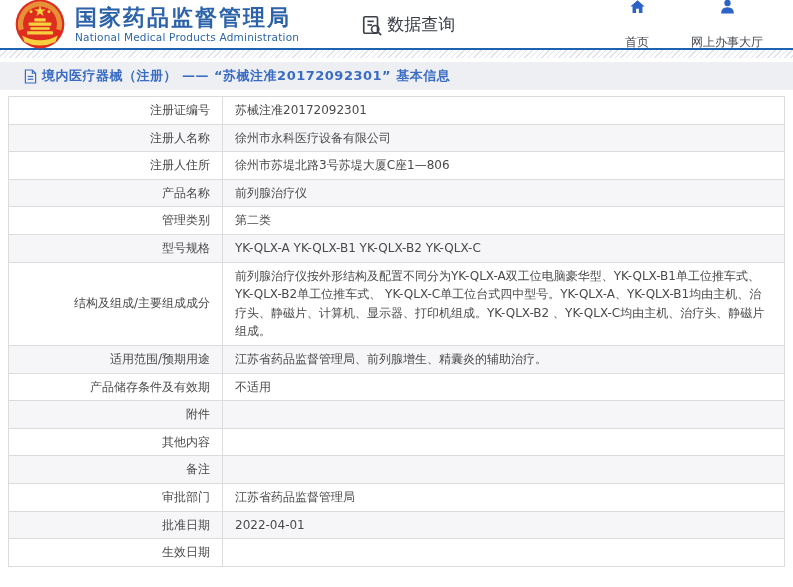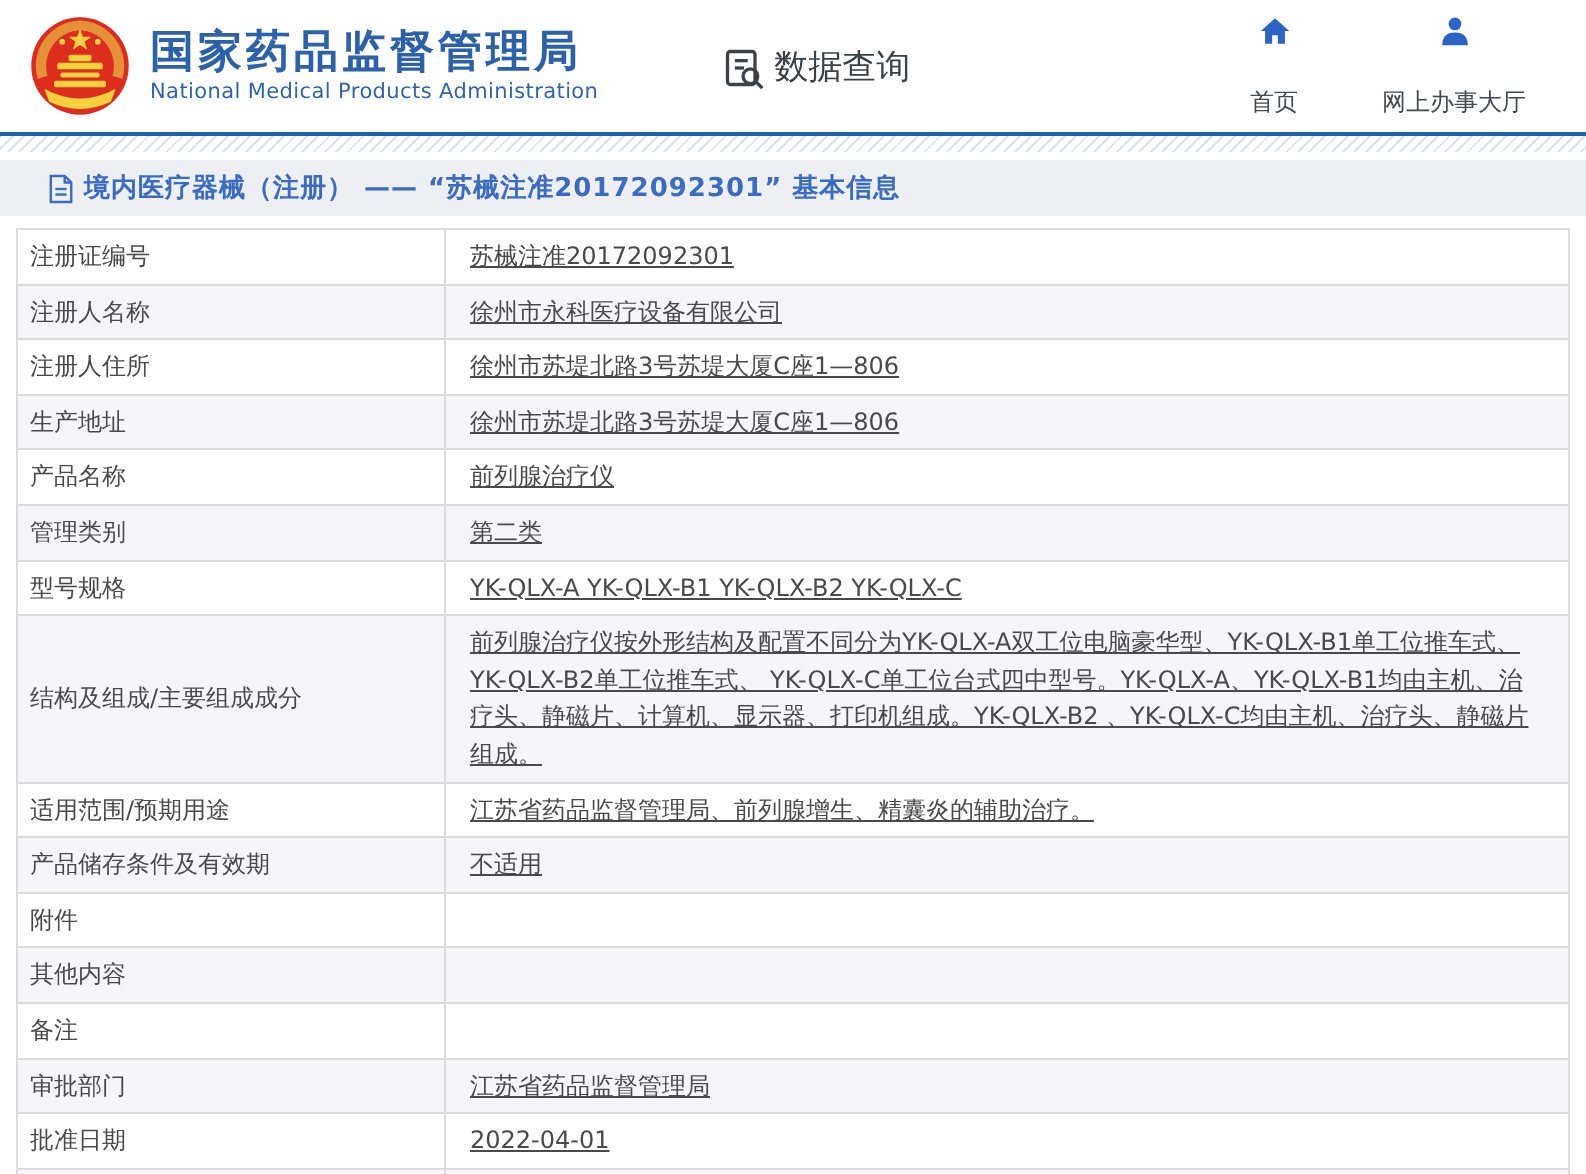--- a/index.html
+++ b/index.html
@@ -1,20 +1,20 @@
 <!DOCTYPE html>
 <html><head>
 <meta charset="utf-8">
 <style>
   * { margin:0; padding:0; box-sizing:border-box; }
   html,body { width:793px; height:587px; background:#fff; overflow:hidden;
               font-family:"DejaVu Sans","Liberation Sans",sans-serif; }
 
   
-  .header { display:flex; align-items:center; height:66px; padding:0 14px; background:#fff; }
+  .header { display:flex; align-items:center; height:48px; padding:0 14px; background:#fff; }
   .logo { width:52px; height:52px; flex:0 0 auto; }
   .title-block { margin-left:9px; }
   .agency-name { font-size:22px; font-weight:bold; color:#2c62a9; letter-spacing:2px; line-height:1.15; }
   .agency-name-en { font-size:10.5px; color:#2e66ab; margin-top:0; letter-spacing:.2px; }
   .data-query { display:flex; align-items:flex-end; margin-left:62px; cursor:pointer; }
   .data-query svg { width:22px; height:22px; margin-right:4px; }
   .data-query-label { font-size:17px; color:#3b4049; }
   .top-nav { margin-left:auto; display:flex; gap:42px; padding-right:16px; }
   .nav-item { display:flex; flex-direction:column; align-items:center; gap:19px; cursor:pointer; }
   .nav-item svg { width:17px; height:17px; }
@@ -28,22 +28,22 @@
   
   .breadcrumb-bar { height:28px; background:#eeeff2; display:flex; align-items:center; padding-left:24px;font-weight:bold; }
   .breadcrumb-bar svg { width:13px; height:15px; margin-right:5px; }
   .breadcrumb-text { font-size:13px; color:#3a6cc4; letter-spacing:.5px; }
 
   
   .info-table { border-collapse:collapse; width:777px; margin:6px 8px 0; table-layout:fixed;
                 font-size:12px; color:#4a4a4a; }
   .info-table td { border:1px solid #dcdcdc; line-height:1.55; }
   .info-table tr:nth-child(even) { background:#f6f6f8; }
-  td.cell-label { width:214px; padding:4px 12px 4px 6px; color:#4a4a4a; }
-  td.cell-value { padding:4px 12px; text-align:left; word-break:break-word;text-decoration:underline; }
+  td.cell-label { width:214px; text-align:right; padding:4px 12px 4px 6px; color:#4a4a4a; }
+  td.cell-value { padding:4px 12px; text-align:left; word-break:break-word; }
 </style>
 </head>
 <body>
 
 <div class="header">
   <svg class="logo" viewBox="0 0 64 64">
     <circle cx="32" cy="32" r="30" fill="#de2c1f"></circle>
     <path d="M32 4 A28 28 0 0 0 6 40 L12 38 A22 22 0 0 1 32 10 Z" fill="#e8a33d" opacity=".85"></path>
     <path d="M32 4 A28 28 0 0 1 58 40 L52 38 A22 22 0 0 0 32 10 Z" fill="#e8a33d" opacity=".85"></path>
     <path d="M10 46 q22 12 44 0 l-3 8 q-19 9 -38 0 Z" fill="#f7d03e"></path>
@@ -110,24 +110,20 @@
     </tr>
     <tr>
       <td class="cell-label">注册人名称</td>
       <td class="cell-value">徐州市永科医疗设备有限公司</td>
     </tr>
     <tr>
       <td class="cell-label">注册人住所</td>
       <td class="cell-value">徐州市苏堤北路3号苏堤大厦C座1—806</td>
     </tr>
     <tr>
-      <td class="cell-label">生产地址</td>
-      <td class="cell-value">徐州市苏堤北路3号苏堤大厦C座1—806</td>
-    </tr>
-    <tr>
       <td class="cell-label">产品名称</td>
       <td class="cell-value">前列腺治疗仪</td>
     </tr>
     <tr>
       <td class="cell-label">管理类别</td>
       <td class="cell-value">第二类</td>
     </tr>
     <tr>
       <td class="cell-label">型号规格</td>
       <td class="cell-value">YK-QLX-A YK-QLX-B1 YK-QLX-B2 YK-QLX-C</td>

